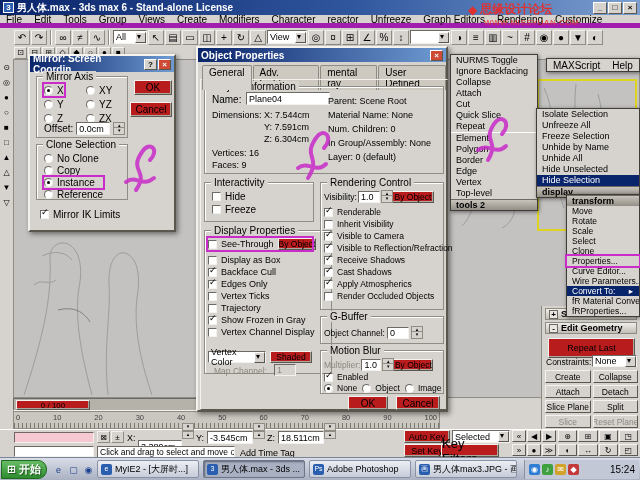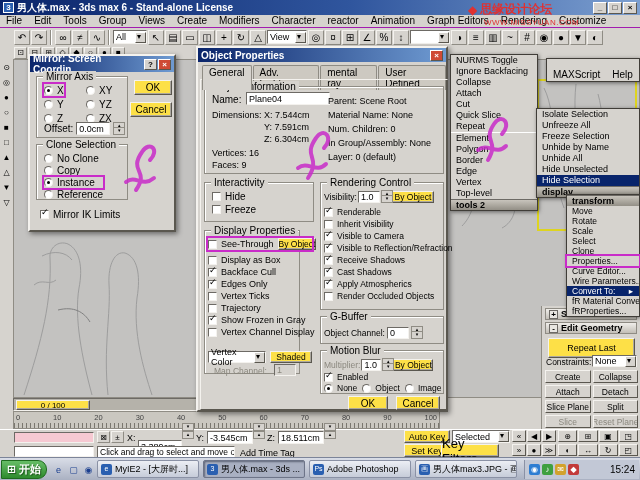--- a/index.html
+++ b/index.html
@@ -7,21 +7,21 @@
   body{font-family:"Liberation Sans","DejaVu Sans",sans-serif;font-size:10px;color:#000;background:#d6d3ce;overflow:hidden}
   #screen{position:relative;width:640px;height:480px;background:#d6d3ce;overflow:hidden}
   .abs{position:absolute}
   .r{position:absolute;display:flex;align-items:center;gap:3px;white-space:nowrap}
   
   .titlebar{background:linear-gradient(90deg,#0a246a,#30569e 55%,#7c9fd0);color:#fff;display:flex;align-items:center;gap:3px;padding:0 3px;font-weight:bold;font-size:10px}
   .appicon{width:11px;height:11px;background:#2a5fb0;border:1px solid #fff;color:#fff;font-size:8px;line-height:9px;text-align:center;flex:none}
   .wbtns{margin-left:auto;display:flex;gap:1px}
   .tbtn{width:14px;height:12px;background:#d6d3ce;border:1px solid;border-color:#fff #5a574f #5a574f #fff;font-size:8px;line-height:10px;text-align:center;color:#000}
   .tbtn.red{background:#cf4a35;color:#fff;font-weight:bold}
-  .menubar{background:#d6d3ce;display:flex;align-items:flex-end;border-bottom:1px solid #a21caf}
+  .menubar{background:#d6d3ce;display:flex;align-items:center;border-bottom:5px solid #a21caf}
   .mi{padding:1px 6px}
   .watermark{color:#e03131;z-index:90;pointer-events:none}
   .wm1{font-weight:bold;font-size:12px;display:flex;gap:3px;align-items:center}
   .wm2{font-size:8px;letter-spacing:.5px}
   
   .toolbar{display:flex;align-items:center;gap:1px;background:#d6d3ce;padding:1px 0}
   .tgroup{display:flex;gap:1px}
   .icon16{width:16px;height:15px;border:1px solid;border-color:#f4f2ee #8f8c84 #8f8c84 #f4f2ee;background:#d6d3ce;display:flex;align-items:center;justify-content:center;font-size:10px;flex:none}
   .icon13{width:13px;height:12px;border:1px solid;border-color:#f4f2ee #8f8c84 #8f8c84 #f4f2ee;background:#d6d3ce;display:flex;align-items:center;justify-content:center;font-size:8px;flex:none}
   .sep{width:2px;height:15px;border-left:1px solid #8f8c84;border-right:1px solid #fff;margin:0 2px;flex:none}
@@ -31,21 +31,21 @@
   .leftbar{display:flex;flex-direction:column;gap:6px;align-items:center;background:#d6d3ce;padding-top:4px}
   
   .viewport{background:#c3c2c0;border:1px solid #8f8c84}
   
   .dialog{background:#d6d3ce;border:2px solid;border-color:#f4f2ee #5a574f #5a574f #f4f2ee;box-shadow:2px 2px 5px rgba(0,0,0,.45)}
   .dlg-title{height:16px;background:linear-gradient(90deg,#0a246a,#6f9bd2);color:#fff;font-weight:bold;font-size:10px;display:flex;align-items:center;padding:0 3px;gap:2px}
   .dlg-title .wbtns{margin-left:auto}
   .dlg-title .tbtn{width:13px;height:11px}
   .group{position:absolute;border:1px solid #8f8c84;box-shadow:inset 1px 1px 0 #fff}
   .glabel{position:absolute;top:-6px;left:6px;background:#d6d3ce;padding:0 3px;font-size:10px}
-  .btn{background:#fde047;border:1px solid;border-color:#f4f2ee #5a574f #5a574f #f4f2ee;box-shadow:inset -1px -1px 0 #aca89f;font-size:10px;display:flex;align-items:center;justify-content:center}
+  .btn{background:#b91c1c;border:1px solid;border-color:#f4f2ee #5a574f #5a574f #f4f2ee;box-shadow:inset -1px -1px 0 #aca89f;font-size:10px;display:flex;align-items:center;justify-content:center}
   .field{background:#fff;border:1px solid;border-color:#6d6a65 #f4f2ee #f4f2ee #6d6a65;font-size:9px;padding:0 2px;display:flex;align-items:center;overflow:hidden;white-space:nowrap}
   .spin{position:relative;width:10px;height:13px;flex:none}
   .spin::before,.spin::after{position:absolute;left:0;width:10px;height:6px;background:#d6d3ce;border:1px solid #8f8c84;font-size:5px;line-height:5px;text-align:center}
   .spin::before{content:"▴";top:0}
   .spin::after{content:"▾";bottom:0}
   .cb,.rb{width:9px;height:9px;background:#fff;border:1px solid;border-color:#6d6a65 #f4f2ee #f4f2ee #6d6a65;display:inline-block;position:relative;flex:none}
   .rb{border-radius:50%}
   .row{display:flex;align-items:center;gap:4px;height:12px;white-space:nowrap}
   .row.checked .cb::after{content:"✓";position:absolute;top:-4px;left:0;font-size:9px;font-weight:bold}
   .row.selected .rb::after{content:"";position:absolute;left:2px;top:2px;width:3px;height:3px;border-radius:50%;background:#000}
@@ -121,21 +121,21 @@
 
   <span class="mi">File</span>
       <span class="mi">Edit</span>
       <span class="mi">Tools</span>
       <span class="mi">Group</span>
       <span class="mi">Views</span>
       <span class="mi">Create</span>
       <span class="mi">Modifiers</span>
       <span class="mi">Character</span>
       <span class="mi">reactor</span>
-      <span class="mi">Animation</span>
+      <span class="mi">Unfreeze</span>
       <span class="mi">Graph Editors</span>
       <span class="mi">Rendering</span>
       <span class="mi">Customize</span>
     </div>
 
   <div class="watermark abs" style="left:468px;top:1px">
     <div class="wm1">
         <span>◆</span>
         <span>思缘设计论坛</span>
       </div>
@@ -350,21 +350,21 @@
         <div class="qitem" style="height:10px;line-height:10px;font-size:8.5px">Clone</div>
         <div class="qitem boxed" style="height:10px;line-height:10px;font-size:8.5px">Properties...</div>
         <div class="qitem" style="height:10px;line-height:10px;font-size:8.5px">Curve Editor...</div>
         <div class="qitem" style="height:10px;line-height:10px;font-size:8.5px">Wire Parameters...</div>
         <div class="qitem highlight submenu" style="height:10px;line-height:10px;font-size:8.5px">Convert To:</div>
         <div class="qitem" style="height:10px;line-height:10px;font-size:8.5px">fR Material Converter</div>
         <div class="qitem" style="height:10px;line-height:10px;font-size:8.5px">fRProperties...</div>
       </div>
   </div>
 
-  <div class="qmenu abs" style="left:546px;top:58px;width:94px;height:24px;display:flex;align-items:flex-end">
+  <div class="qmenu abs" style="left:546px;top:58px;width:94px;height:14px;display:flex;align-items:flex-start">
 
   <span class="mi">MAXScript</span>
       <span class="mi">Help</span>
     </div>
 
   <div class="dialog abs" style="left:28px;top:54px;width:148px;height:178px;z-index:20">
     <div class="dlg-title">
       <span>Mirror: Screen Coordin...</span>
       <span class="wbtns">
         <span class="tbtn">?</span>
@@ -480,21 +480,21 @@
     <span class="row">
           <span class="cb"></span>
           <span>Hide</span>
         </span>
         <span class="row">
           <span class="cb"></span>
           <span>Freeze</span>
         </span>
       </div>
 
-    <div class="group" style="left:6px;top:182px;width:96px;height:144px">
+    <div class="group" style="left:6px;top:182px;width:128px;height:144px">
       <span class="glabel">Display Properties</span>
     </div>
     <span class="row boxed abs" style="left:10px;top:190px;width:104px;justify-content:space-between">
       <span class="row">
           <span class="cb"></span>
           <span class="f9">See-Through</span>
         </span>
       <span class="btn" style="width:44px;height:12px;font-size:8.5px">By Object</span>
     </span>
     <div class="col abs" style="left:10px;top:206px;gap:0">

